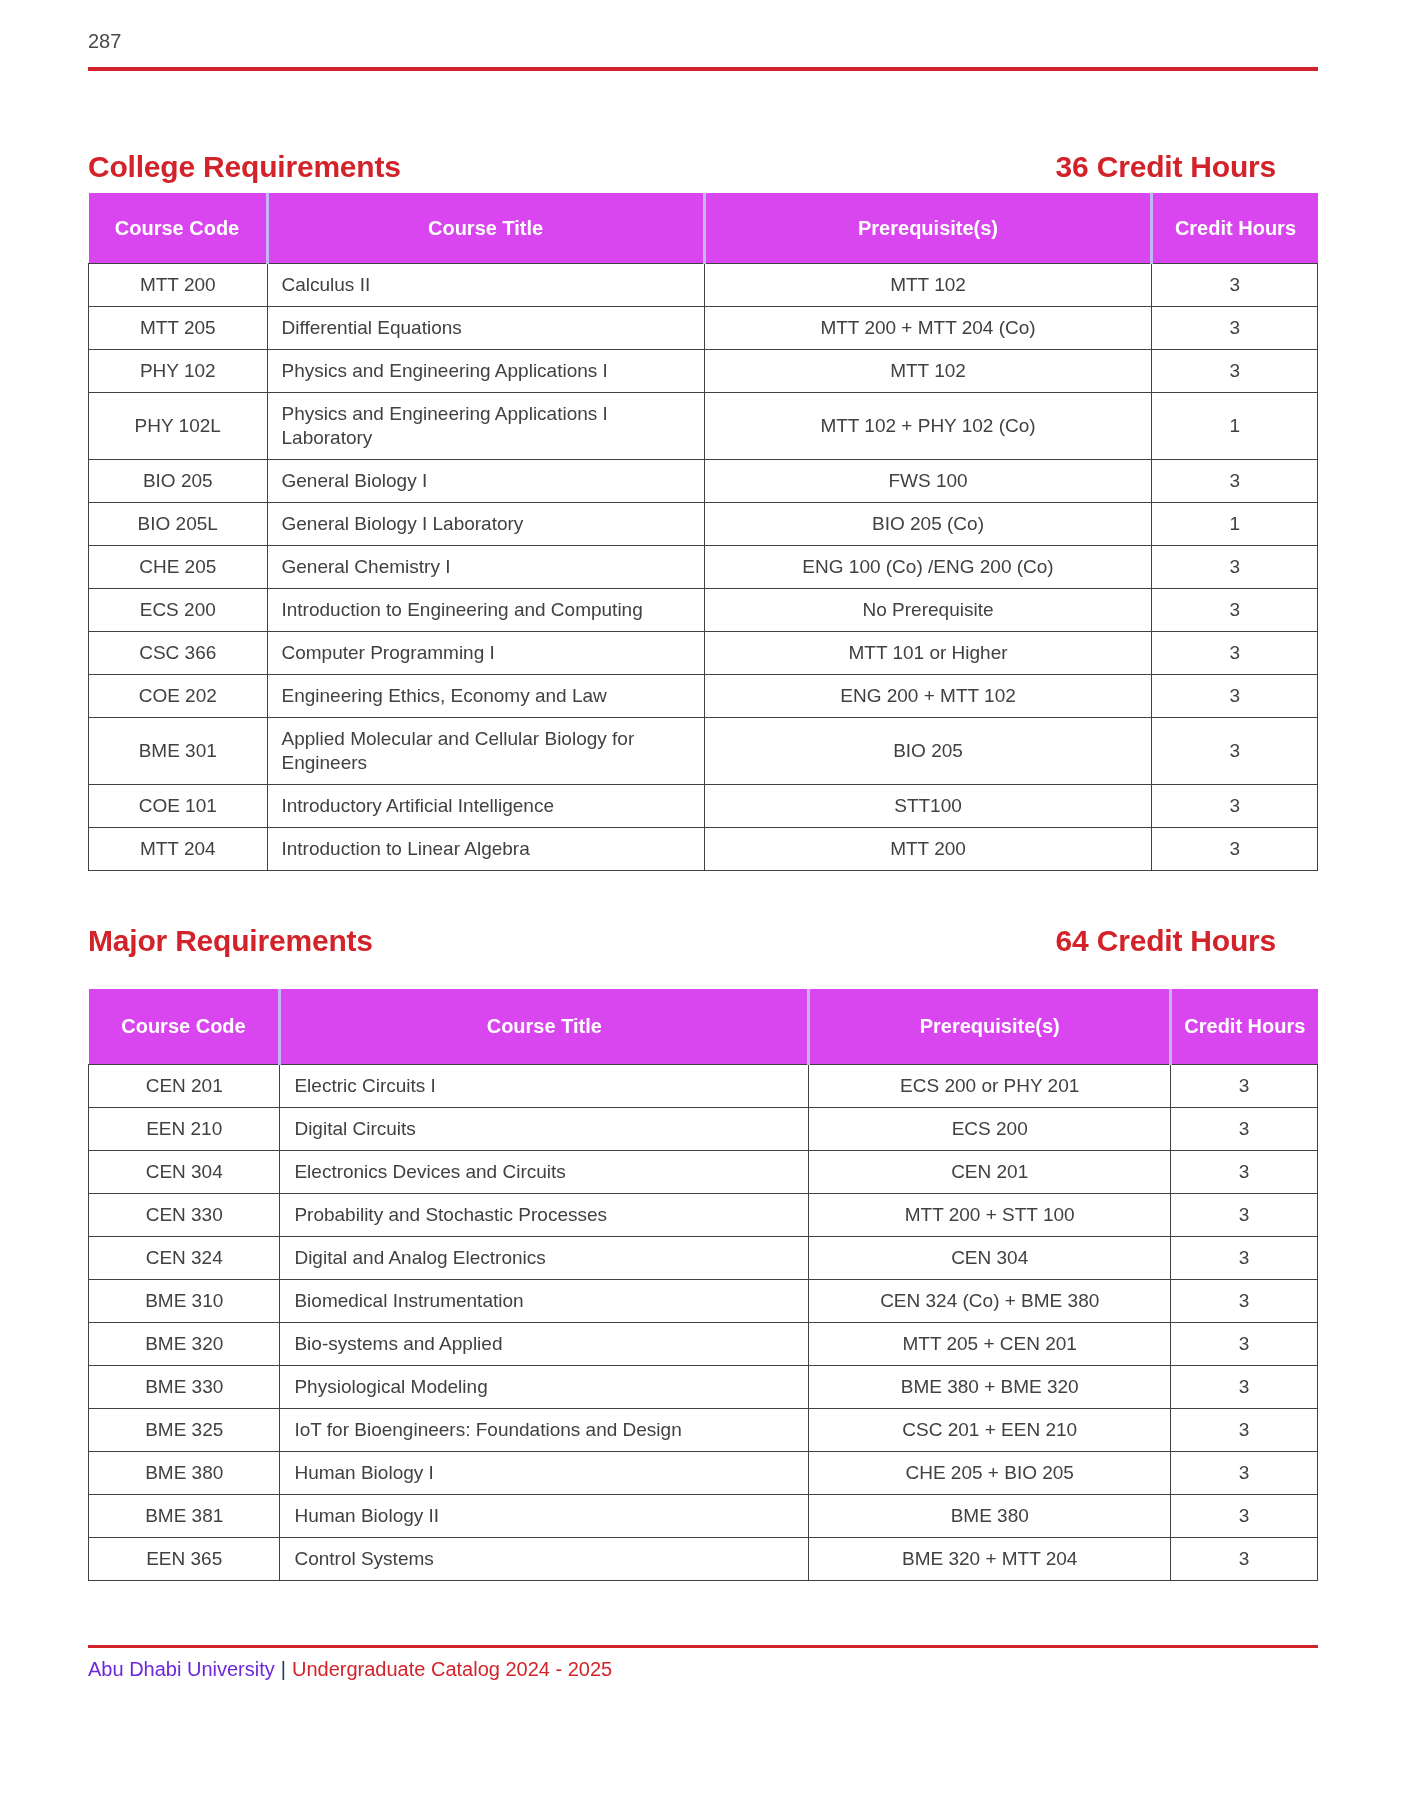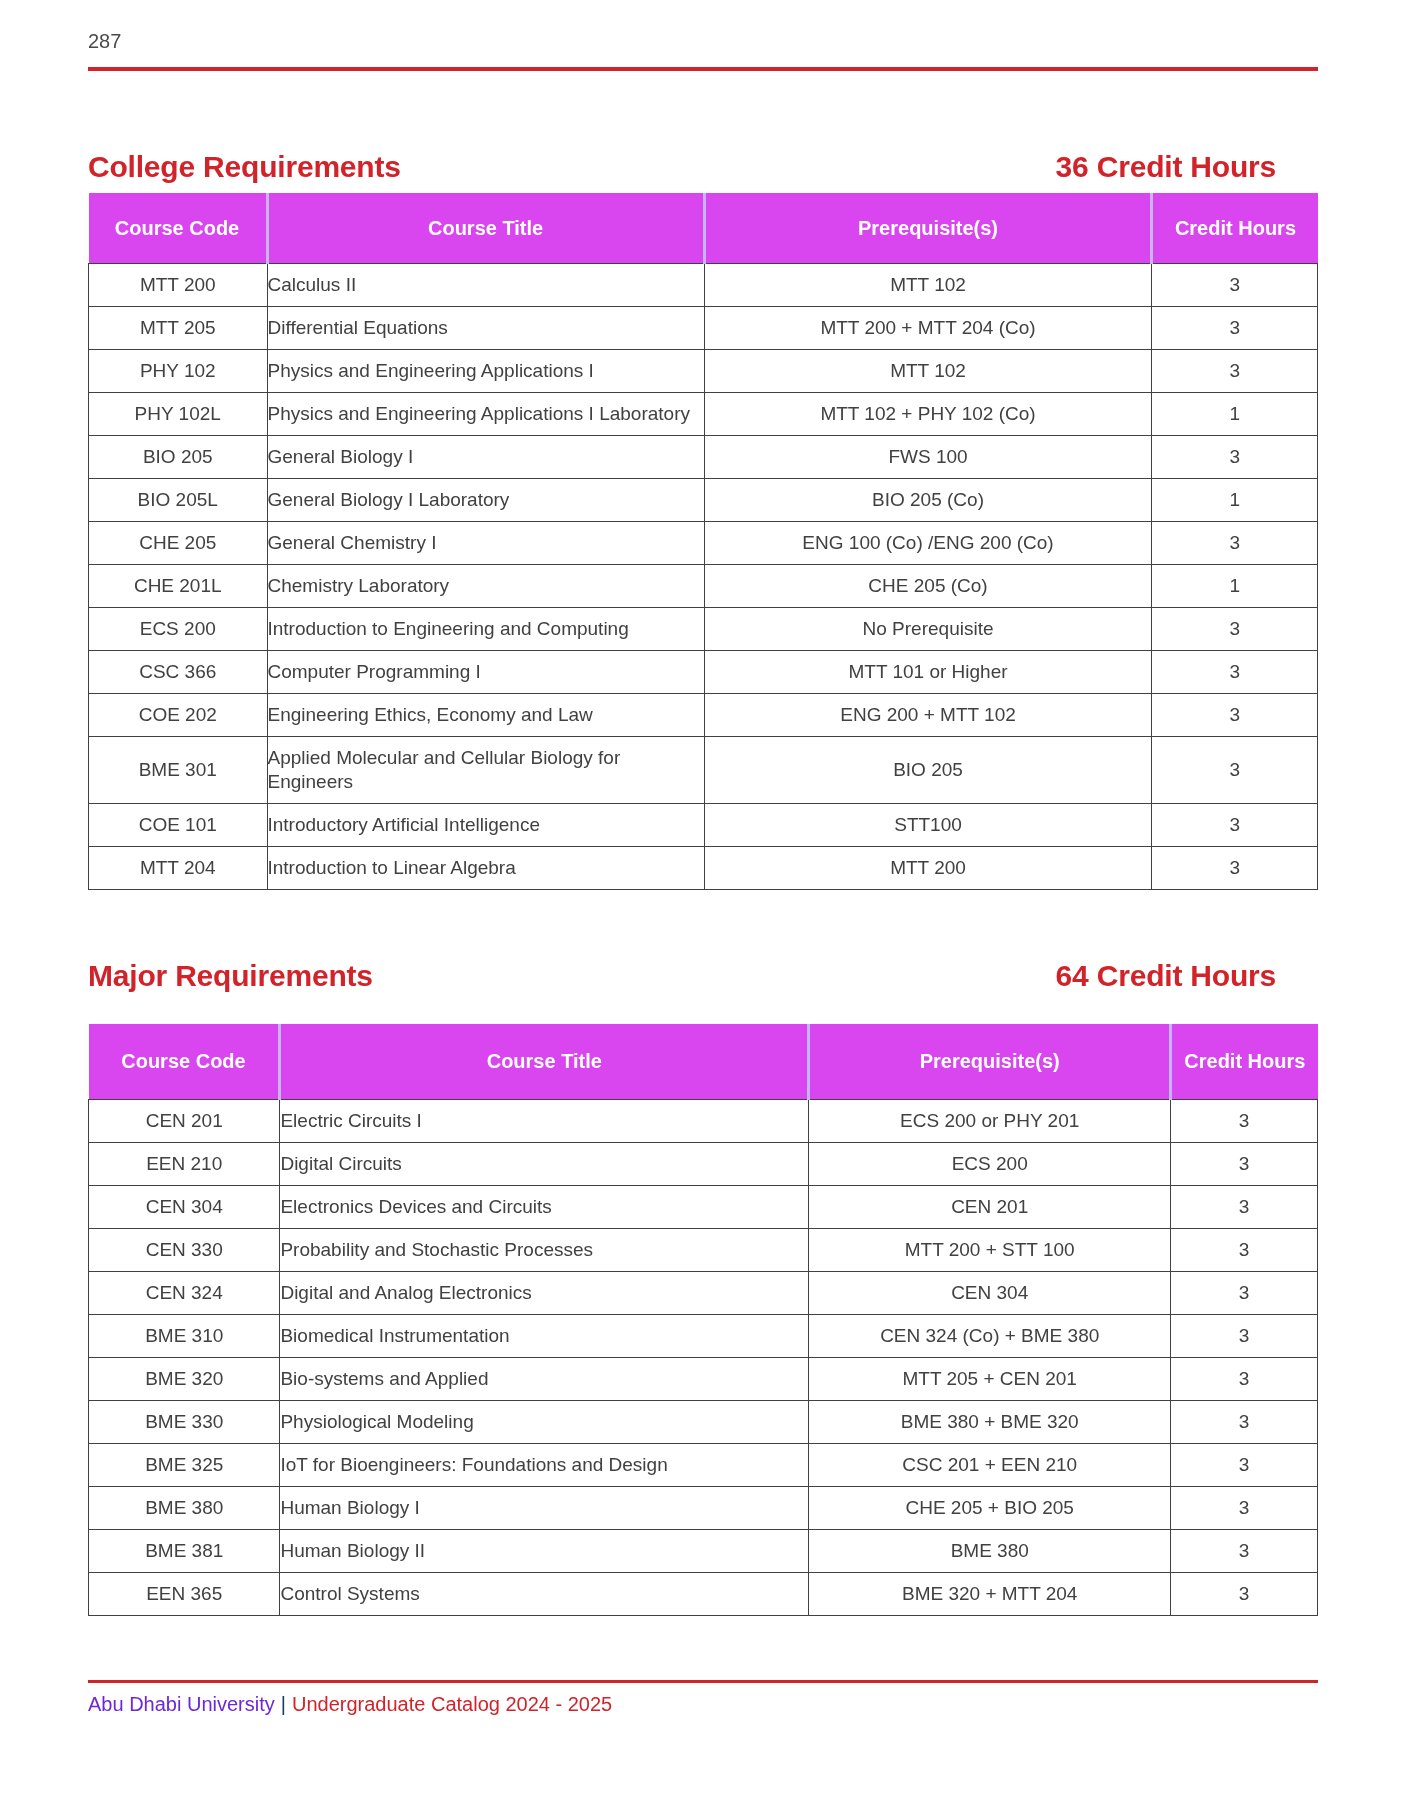--- a/index.html
+++ b/index.html
@@ -10,21 +10,21 @@
   }
   .content{width:1230px;margin-left:88px;}
   .page-number{
     padding-top:29px;font-size:20px;line-height:24px;color:#4a4a4c;
   }
   .rule{height:4px;background:#d2232a;border:none;margin:14px 0 0 0;width:100%;}
   .section-heading-row{
     display:flex;justify-content:space-between;align-items:flex-start;
     margin-top:78px;
   }
-  .section-heading-row.second{margin-top:68px;}
+  .section-heading-row.second{margin-top:52px;}
   .section-title,.section-credits{
     font-size:30px;line-height:36px;font-weight:bold;color:#d2232a;
     letter-spacing:-0.2px;
   }
   .section-credits{margin-right:42px;}
   table{
     border-collapse:collapse;width:100%;table-layout:fixed;
     margin-top:8px;
   }
   table.tbl1{margin-top:30px;}
@@ -34,21 +34,21 @@
   }
   .tbl0 th{height:50px;}
   .tbl1 th{height:55px;}
   th + th{border-left:3px solid #c4b5fd;}
   td{
     border:1.5px solid #414042;font-size:19px;line-height:24px;
     padding:9px 8px;text-align:center;vertical-align:middle;color:#414042;
     overflow:hidden;
   }
   tbody tr{height:43px;}
-  td.c1{text-align:left;padding-left:0;}
+  td.c1{text-align:left;padding-left:14px;}
   
   .tbl0 .c0{width:14.1%;} .tbl0 .c1{width:36.0%;} .tbl0 .c2{width:36.9%;} .tbl0 .c3{width:13.0%;}
   .tbl1 .c0{width:15.2%;} .tbl1 .c1{width:43.8%;} .tbl1 .c2{width:29.6%;} .tbl1 .c3{width:11.4%;}
   .footer-rule{height:3px;background:#d2232a;border:none;margin:64px 0 0 0;width:100%;}
   .footer-text{margin-top:9px;font-size:20px;line-height:25px;}
   .footer-university{color:#6d28d9;}
   .footer-separator{color:#1b3a66;padding:0 6px;}
   .footer-catalog{color:#d2232a;}
 </style>
 </head>
@@ -110,26 +110,20 @@
           <td class="c2">BIO 205 (Co)</td>
           <td class="c3">1</td>
         </tr>
         <tr>
           <td class="c0">CHE 205</td>
           <td class="c1">General Chemistry I</td>
           <td class="c2">ENG 100 (Co) /ENG 200 (Co)</td>
           <td class="c3">3</td>
         </tr>
         <tr>
-          <td class="c0">CHE 201L</td>
-          <td class="c1">Chemistry Laboratory</td>
-          <td class="c2">CHE 205 (Co)</td>
-          <td class="c3">1</td>
-        </tr>
-        <tr>
           <td class="c0">ECS 200</td>
           <td class="c1">Introduction to Engineering and Computing</td>
           <td class="c2">No Prerequisite</td>
           <td class="c3">3</td>
         </tr>
         <tr>
           <td class="c0">CSC 366</td>
           <td class="c1">Computer Programming I</td>
           <td class="c2">MTT 101 or Higher</td>
           <td class="c3">3</td>

